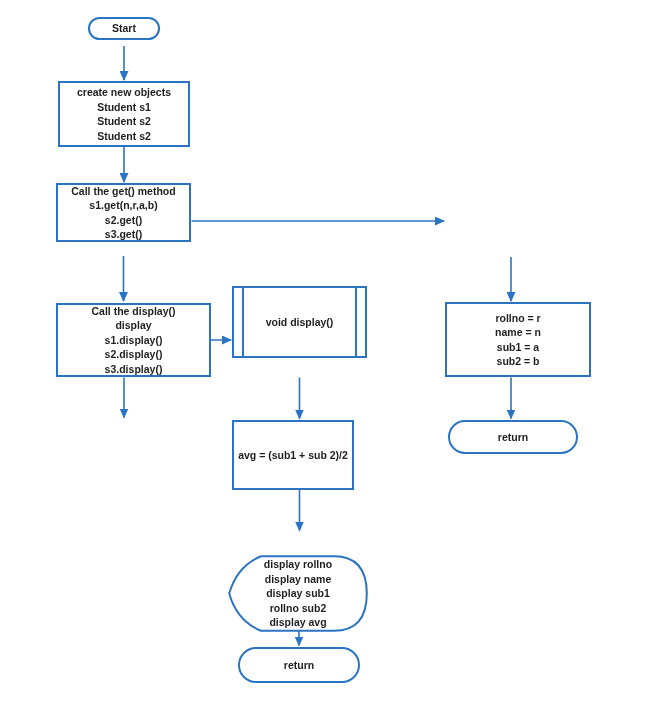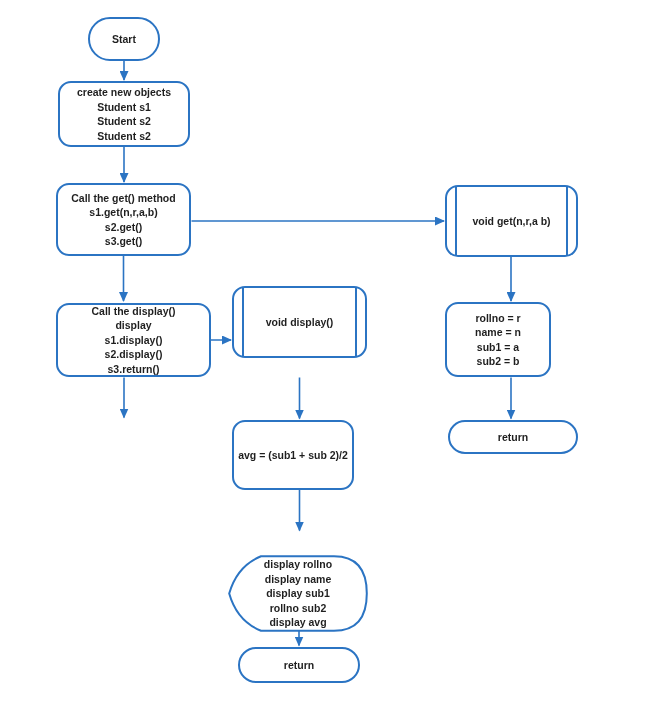--- a/index.html
+++ b/index.html
@@ -23,21 +23,20 @@
     display: flex;
     flex-direction: column;
     align-items: center;
     justify-content: center;
     text-align: center;
     color: var(--text, #1f1f1f);
     font-weight: 700;
     font-size: 10.5px;
     line-height: 14.5px;
     background: #ffffff;
-    border-radius: 13px;
   }
 
   .process, .predefined { border: 2px solid var(--stroke, #2b74c3); }
 
   .terminator {
     border: 2px solid var(--stroke, #2b74c3);
     border-radius: 999px;
   }
 
   .predefined .bar {
@@ -75,59 +74,54 @@
     <line x1="123.5" y1="256" x2="123.5" y2="301" marker-end="url(#arrowhead)"></line>
     <line x1="511" y1="257" x2="511" y2="301" marker-end="url(#arrowhead)"></line>
     <line x1="192" y1="340" x2="231" y2="340" marker-end="url(#arrowhead)"></line>
     <line x1="124" y1="377.5" x2="124" y2="417.5" marker-end="url(#arrowhead)"></line>
     <line x1="299.5" y1="377.5" x2="299.5" y2="418.5" marker-end="url(#arrowhead)"></line>
     <line x1="511" y1="377.5" x2="511" y2="418.5" marker-end="url(#arrowhead)"></line>
     <line x1="299.5" y1="490" x2="299.5" y2="530.5" marker-end="url(#arrowhead)"></line>
     <line x1="299" y1="609" x2="299" y2="645.5" marker-end="url(#arrowhead)"></line>
   </svg>
 
-  <div class="node terminator" style="left:88px; top:17px; width:72px; height:44px">
+  <div class="node terminator" style="left:88px; top:17px; width:72px; height:23px">
     <span>Start</span>
   </div>
 
   <div class="node process" style="left:58px; top:81px; width:132px; height:66px">
     <div>create new objects</div>
     <div>Student s1</div>
     <div>Student s2</div>
     <div>Student s2</div>
   </div>
 
-  <div class="node process" style="left:56px; top:183px; width:135px; height:73px">
+  <div class="node process" style="left:56px; top:183px; width:135px; height:59px">
     <div>Call the get() method</div>
     <div>s1.get(n,r,a,b)</div>
     <div>s2.get()</div>
     <div>s3.get()</div>
   </div>
 
-  <div class="node predefined" style="left:445px; top:185px; width:133px; height:72px">
-    <span class="bar bar-left"></span>
-    <span class="bar bar-right"></span>
-    <span>void get(n,r,a b)</span>
-  </div>
 
   <div class="node process" style="left:56px; top:303px; width:155px; height:74px">
     <div>Call the display()</div>
     <div>display</div>
     <div>s1.display()</div>
     <div>s2.display()</div>
-    <div>s3.return()</div>
+    <div>s3.display()</div>
   </div>
 
   <div class="node predefined" style="left:232px; top:286px; width:135px; height:72px">
     <span class="bar bar-left"></span>
     <span class="bar bar-right"></span>
     <span>void display()</span>
   </div>
 
-  <div class="node process" style="left:445px; top:302px; width:106px; height:75px">
+  <div class="node process" style="left:445px; top:302px; width:146px; height:75px">
     <div>rollno = r</div>
     <div>name = n</div>
     <div>sub1 = a</div>
     <div>sub2 = b</div>
   </div>
 
 
   <div class="node terminator" style="left:448px; top:420px; width:130px; height:34px">
     <span>return</span>
   </div>

